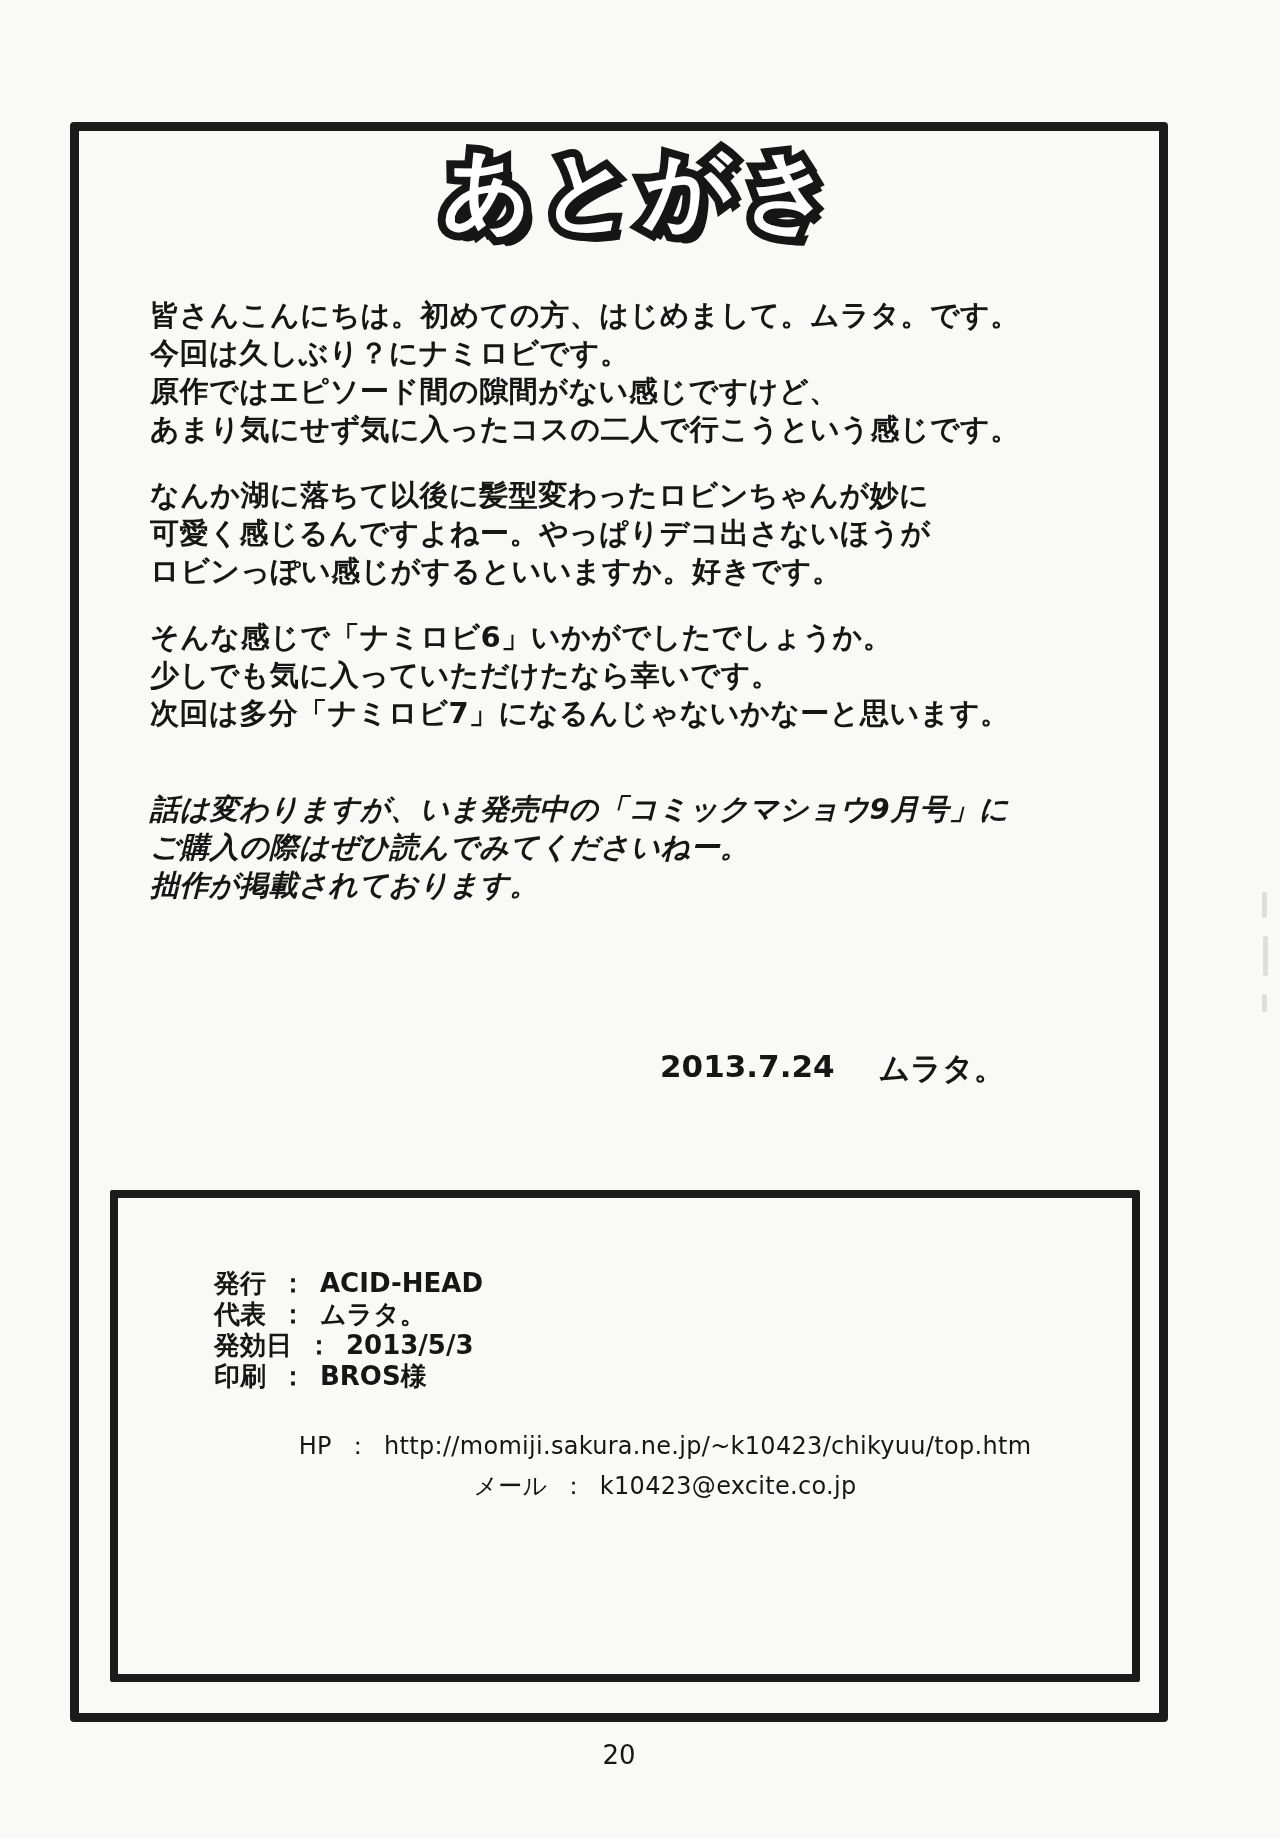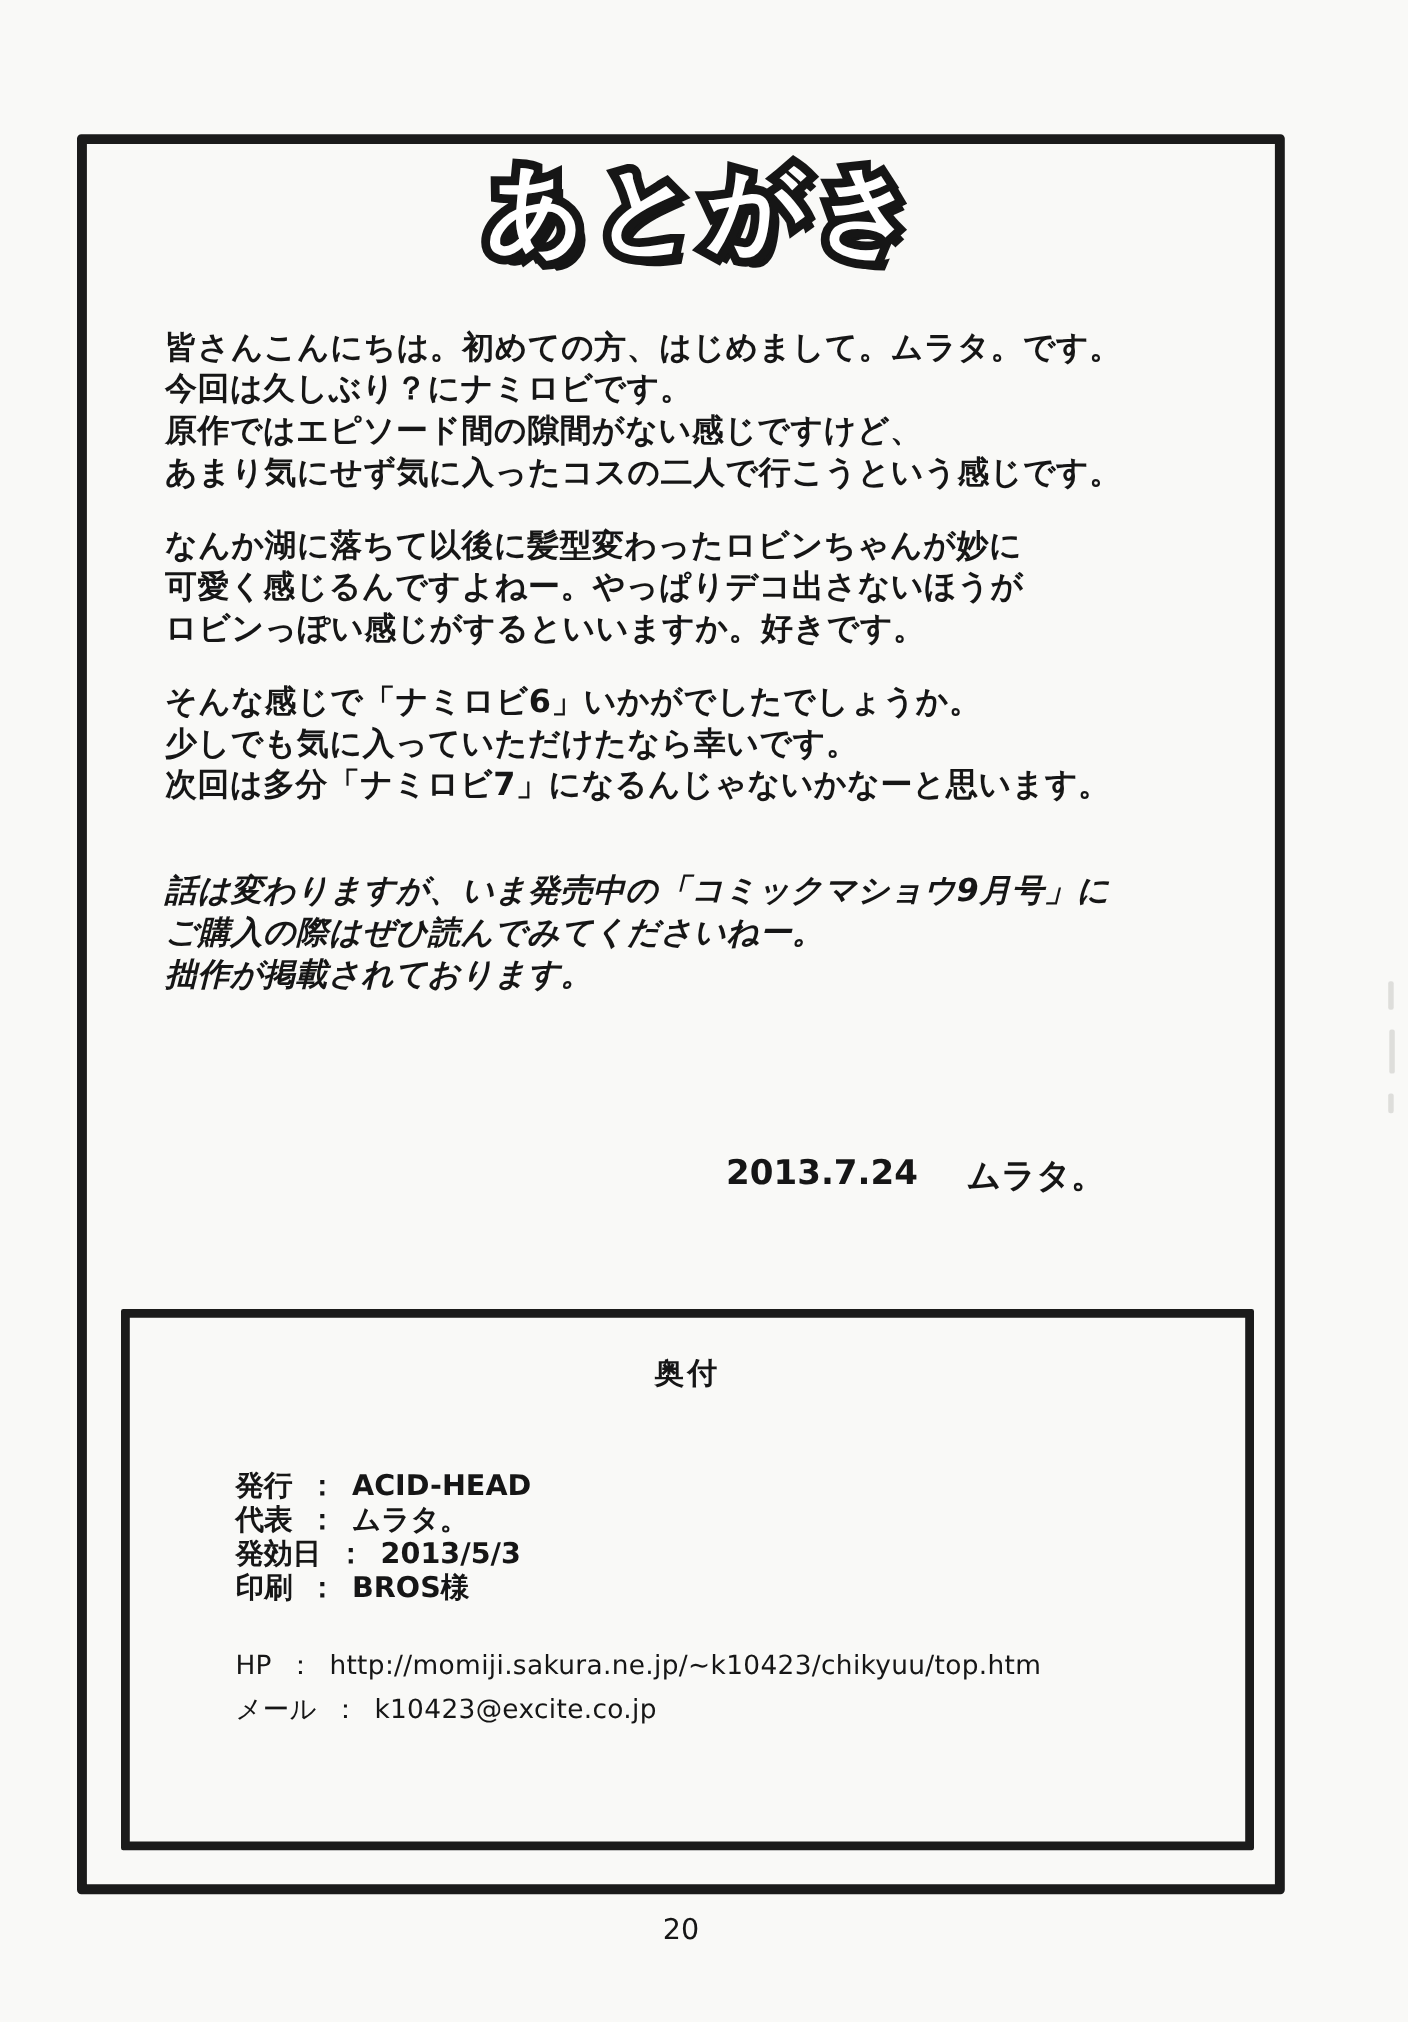--- a/index.html
+++ b/index.html
@@ -92,20 +92,21 @@
     line-height:31px;
   }
   .colophon-row { white-space:nowrap; }
   .colophon-sep { margin:0 14px; }
   .colophon-contact {
     margin:34px 16px 0 96px;
     font-size:24px;
     font-weight:400;
     line-height:40px;
     letter-spacing:0.3px;
+    text-align:center;
   }
   .page-number {
     position:absolute;
     top:1740px; left:70px;
     width:1098px;
     text-align:center;
     font-size:26px;
     font-weight:400;
   }
   
@@ -154,21 +155,20 @@
     <div class="text-line">拙作が掲載されております。</div>
   </div>
 </div>
 
 <div class="signature">
   <span>2013.7.24</span>
   <span>ムラタ。</span>
 </div>
 
 <div class="colophon-box">
-  <div class="colophon-title">奥付</div>
 
   <div class="colophon-entries">
     <div class="colophon-row">
       <span>発行</span><span class="colophon-sep">：</span><span>ACID-HEAD</span>
     </div>
     <div class="colophon-row">
       <span>代表</span><span class="colophon-sep">：</span><span>ムラタ。</span>
     </div>
     <div class="colophon-row">
       <span>発効日</span><span class="colophon-sep">：</span><span>2013/5/3</span>

